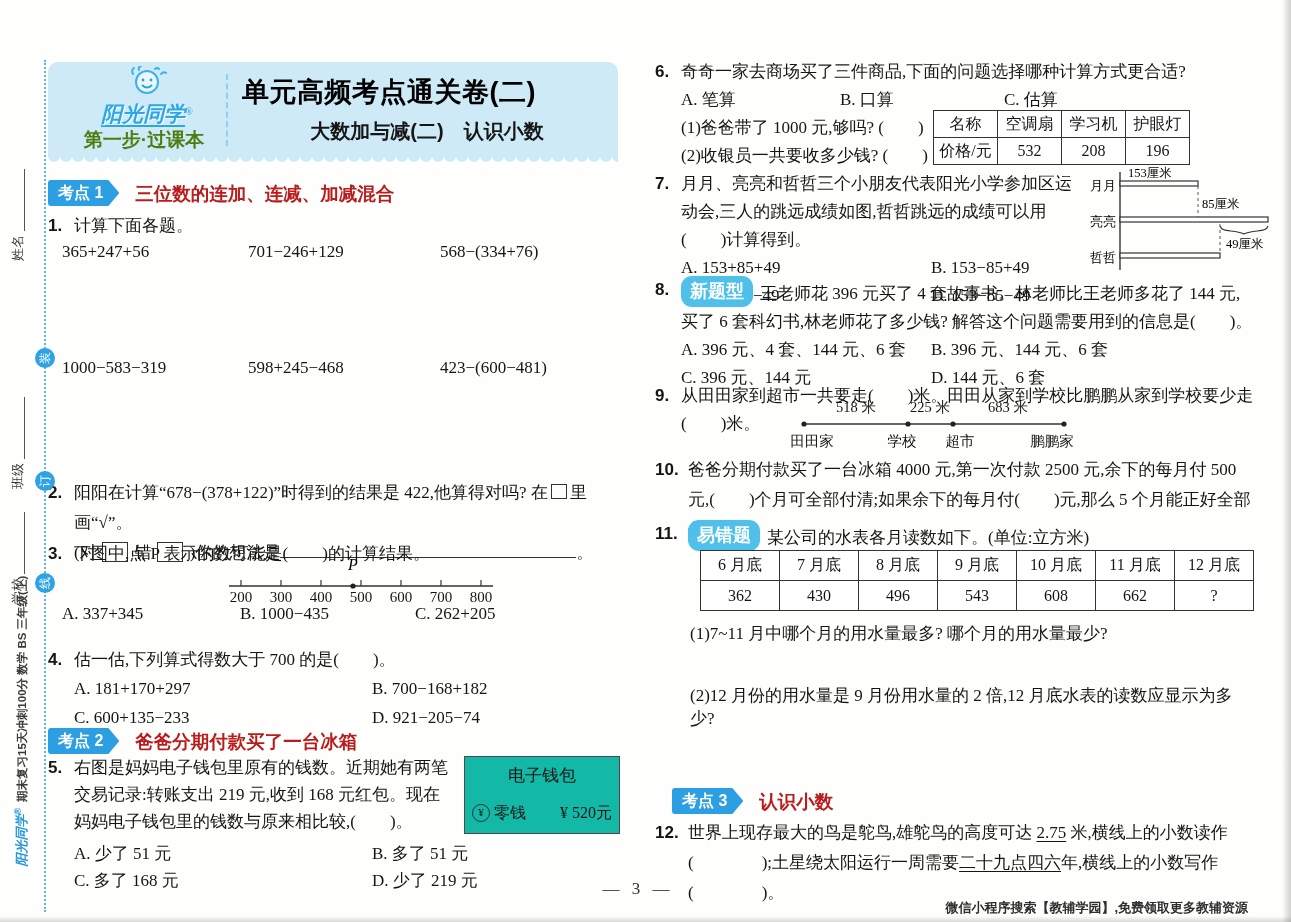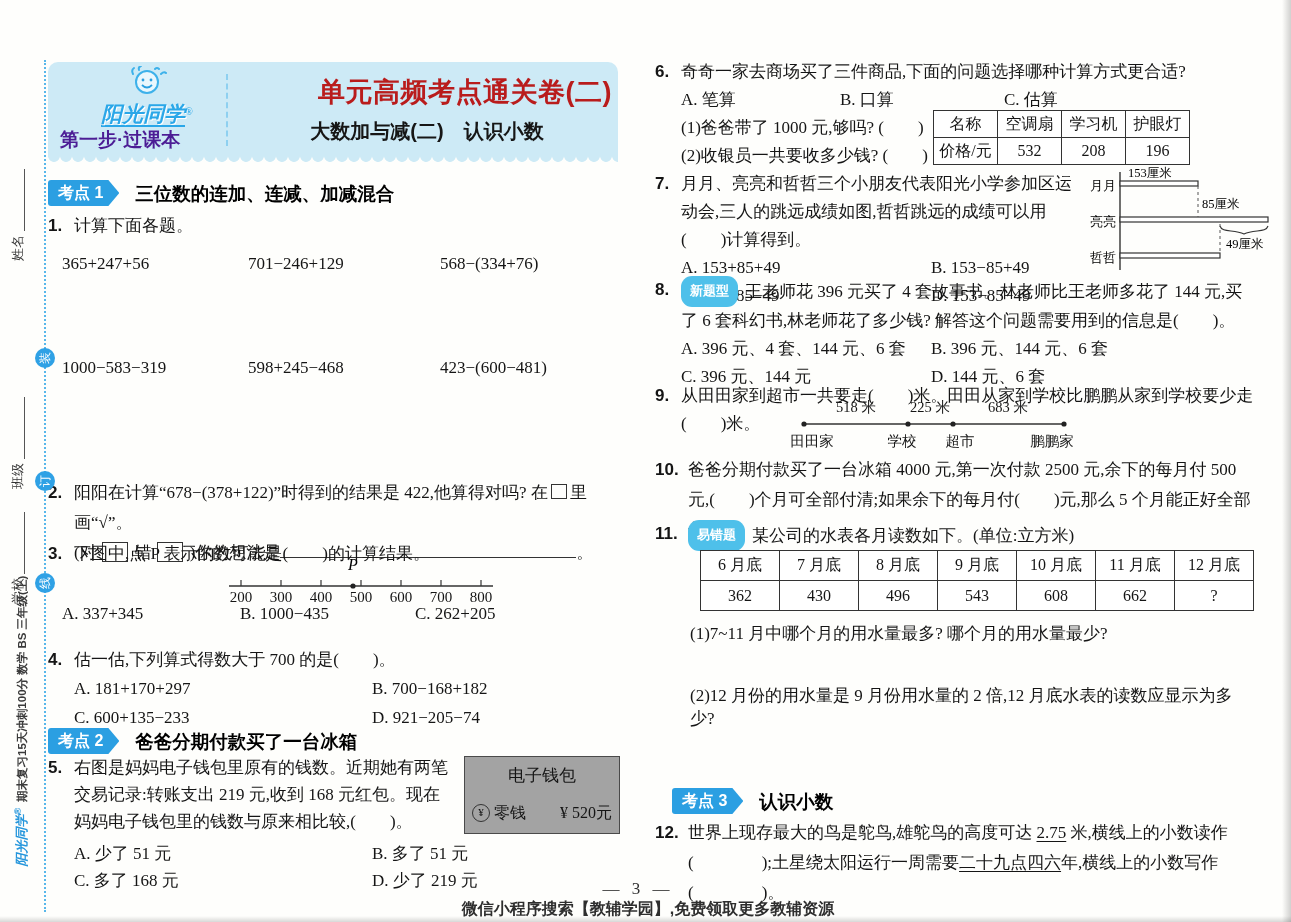--- a/index.html
+++ b/index.html
@@ -24,71 +24,71 @@
   
   .band{position:absolute;left:48px;top:62px;width:570px;height:94px;background:#cdeaf6;border-radius:10px 10px 0 0;}
   .band-scallop{position:absolute;left:48px;top:156px;width:570px;height:8px;
      background:radial-gradient(circle at 6px 0px,#cdeaf6 5.5px,rgba(0,0,0,0) 6.2px);
      background-size:12px 8px;background-repeat:repeat-x;}
   .band-divider{position:absolute;left:226px;top:74px;height:72px;border-left:2px dashed #8ed0f0;}
   .logo{position:absolute;left:72px;top:66px;width:150px;text-align:center;}
   .logo-brand{color:#2aa7e8;font-weight:bold;font-style:italic;font-size:21px;
       font-family:"Liberation Sans",sans-serif;text-shadow:1px 1px 0 #fff;border-bottom:2px solid #2aa7e8;}
   .logo-reg{font-size:10px;vertical-align:super;color:#2aa7e8;}
-  .step{position:absolute;left:60px;top:127px;width:168px;color:#4c1d95;
+  .step{position:absolute;left:60px;top:127px;width:168px;text-align:center;color:#4d7c0f;
         font-weight:bold;font-size:19px;font-family:"Liberation Sans",sans-serif;}
-  .band-title{position:absolute;left:242px;top:74px;width:370px;text-align:right;color:#b91c1c;
+  .band-title{position:absolute;left:242px;top:74px;width:370px;text-align:left;color:#000000;
         font-size:27px;font-weight:bold;font-family:"Liberation Sans",sans-serif;letter-spacing:.5px;}
   .band-sub{position:absolute;left:242px;top:118px;width:370px;text-align:center;color:#161616;
         font-size:20px;font-weight:bold;font-family:"Liberation Sans",sans-serif;}
 
   
   .kp{position:absolute;display:flex;align-items:center;gap:16px;}
   .kp-badge{background:#2b9fe2;color:#fff;font-family:"Liberation Sans",sans-serif;font-weight:bold;
         font-size:16px;line-height:23px;padding:1px 16px 2px 10px;border-radius:3px;
         clip-path:polygon(0 0,calc(100% - 11px) 0,100% 50%,calc(100% - 11px) 100%,0 100%);}
-  .kp-title{color:#000000;font-weight:bold;font-size:18.5px;font-family:"Liberation Sans",sans-serif;}
+  .kp-title{color:#b91c1c;font-weight:bold;font-size:18.5px;font-family:"Liberation Sans",sans-serif;}
 
   
   .q{position:absolute;display:flex;font-size:17px;line-height:28px;}
   .qnum{flex:none;width:26px;font-weight:bold;font-family:"Liberation Sans",sans-serif;}
   .qnum.w34{width:33px;}
   .qtext{flex:1;}
   .row3{position:absolute;display:grid;grid-template-columns:186px 192px auto;font-size:17px;}
   .opts2{display:grid;grid-template-columns:298px auto;}
   .opts2R{display:grid;grid-template-columns:250px auto;}
   .opts3{position:absolute;display:grid;grid-template-columns:178px 175px auto;font-size:17px;}
   .opts6{display:grid;grid-template-columns:135px 140px auto;gap:24px;}
-  .minibadge{display:inline-block;background:#4ec0ea;color:#fff;border-radius:11px;font-size:13px;
+  .minibadge{display:inline-block;background:#4ec0ea;color:#fff;border-radius:11px;font-size:18px;
       font-family:"Liberation Sans",sans-serif;font-weight:bold;padding:1px 9px 2px;margin-right:7px;vertical-align:2px;}
   .sbox{display:inline-block;width:14px;height:13px;border:1.2px solid #333;vertical-align:-1px;margin:0 3px;}
   .bbox{display:inline-block;width:24px;height:18px;border:1.2px solid #333;vertical-align:-4px;margin:0 7px 0 5px;}
   .blankline{display:inline-block;width:296px;border-bottom:1px solid #333;height:15px;}
   .u{text-decoration:underline;text-underline-offset:3px;}
 
   
-  .wallet{float:right;width:140px;border:1.5px solid #4a4a4a;margin:2px 0 6px 12px;padding:5px 7px 7px;background:#a3a3a3;}
+  .wallet{float:right;width:140px;border:1.5px solid #4a4a4a;margin:2px 0 6px 12px;padding:5px 7px 7px;background:#14b8a6;}
   .wallet-title{text-align:center;font-size:17px;margin-bottom:10px;}
   .wallet-row{display:flex;align-items:center;gap:4px;font-size:16px;}
   .yen-circle{flex:none;width:16px;height:16px;border:1.1px solid #333;border-radius:50%;display:inline-flex;
       align-items:center;justify-content:center;font-size:11px;}
   .wallet-amt{margin-left:auto;}
 
   
   .tbl{position:absolute;border-collapse:collapse;font-size:16px;text-align:center;background:#fff;}
   .tbl td{border:1.3px solid #333;padding:2px 4px;background:#fff;}
   .tbl6 td{min-width:55px;height:22px;}
   .tbl11 td{width:70px;height:25px;}
 
   svg text{font-family:"Liberation Serif","DejaVu Serif",serif;}
 
   
   .footer-page{position:absolute;left:48px;top:879px;width:1180px;text-align:center;font-size:17px;
       letter-spacing:4px;color:#333;}
-  .footer-promo{position:absolute;left:48px;top:899px;width:1200px;text-align:center;font-size:16px;
+  .footer-promo{position:absolute;left:48px;top:899px;width:1200px;text-align:right;font-size:13px;
       font-weight:bold;font-family:"Liberation Sans",sans-serif;color:#2e2e2e;}
 </style>
 </head>
 <body>
 
 <div class="page">
   <div class="edge-r"></div>
   <div class="edge-b"></div>
 
   <div class="bind-line"></div>
@@ -131,21 +131,21 @@
 
   <div class="kp" style="left:48px;top:180px;">
     <span class="kp-badge">考点 1</span>
     <span class="kp-title">三位数的连加、连减、加减混合</span>
   </div>
 
   <div class="q" style="left:48px;top:212px;width:570px;">
     <span class="qnum">1.</span>
     <span class="qtext">计算下面各题。</span>
   </div>
-  <div class="row3" style="left:62px;top:242px;width:556px;margin-top:12px;">
+  <div class="row3" style="left:62px;top:242px;width:556px;">
     <span>365+247+56</span>
     <span>701−246+129</span>
     <span>568−(334+76)</span>
   </div>
   <div class="row3" style="left:62px;top:358px;width:556px;">
     <span>1000−583−319</span>
     <span>598+245−468</span>
     <span>423−(600−481)</span>
   </div>
 

